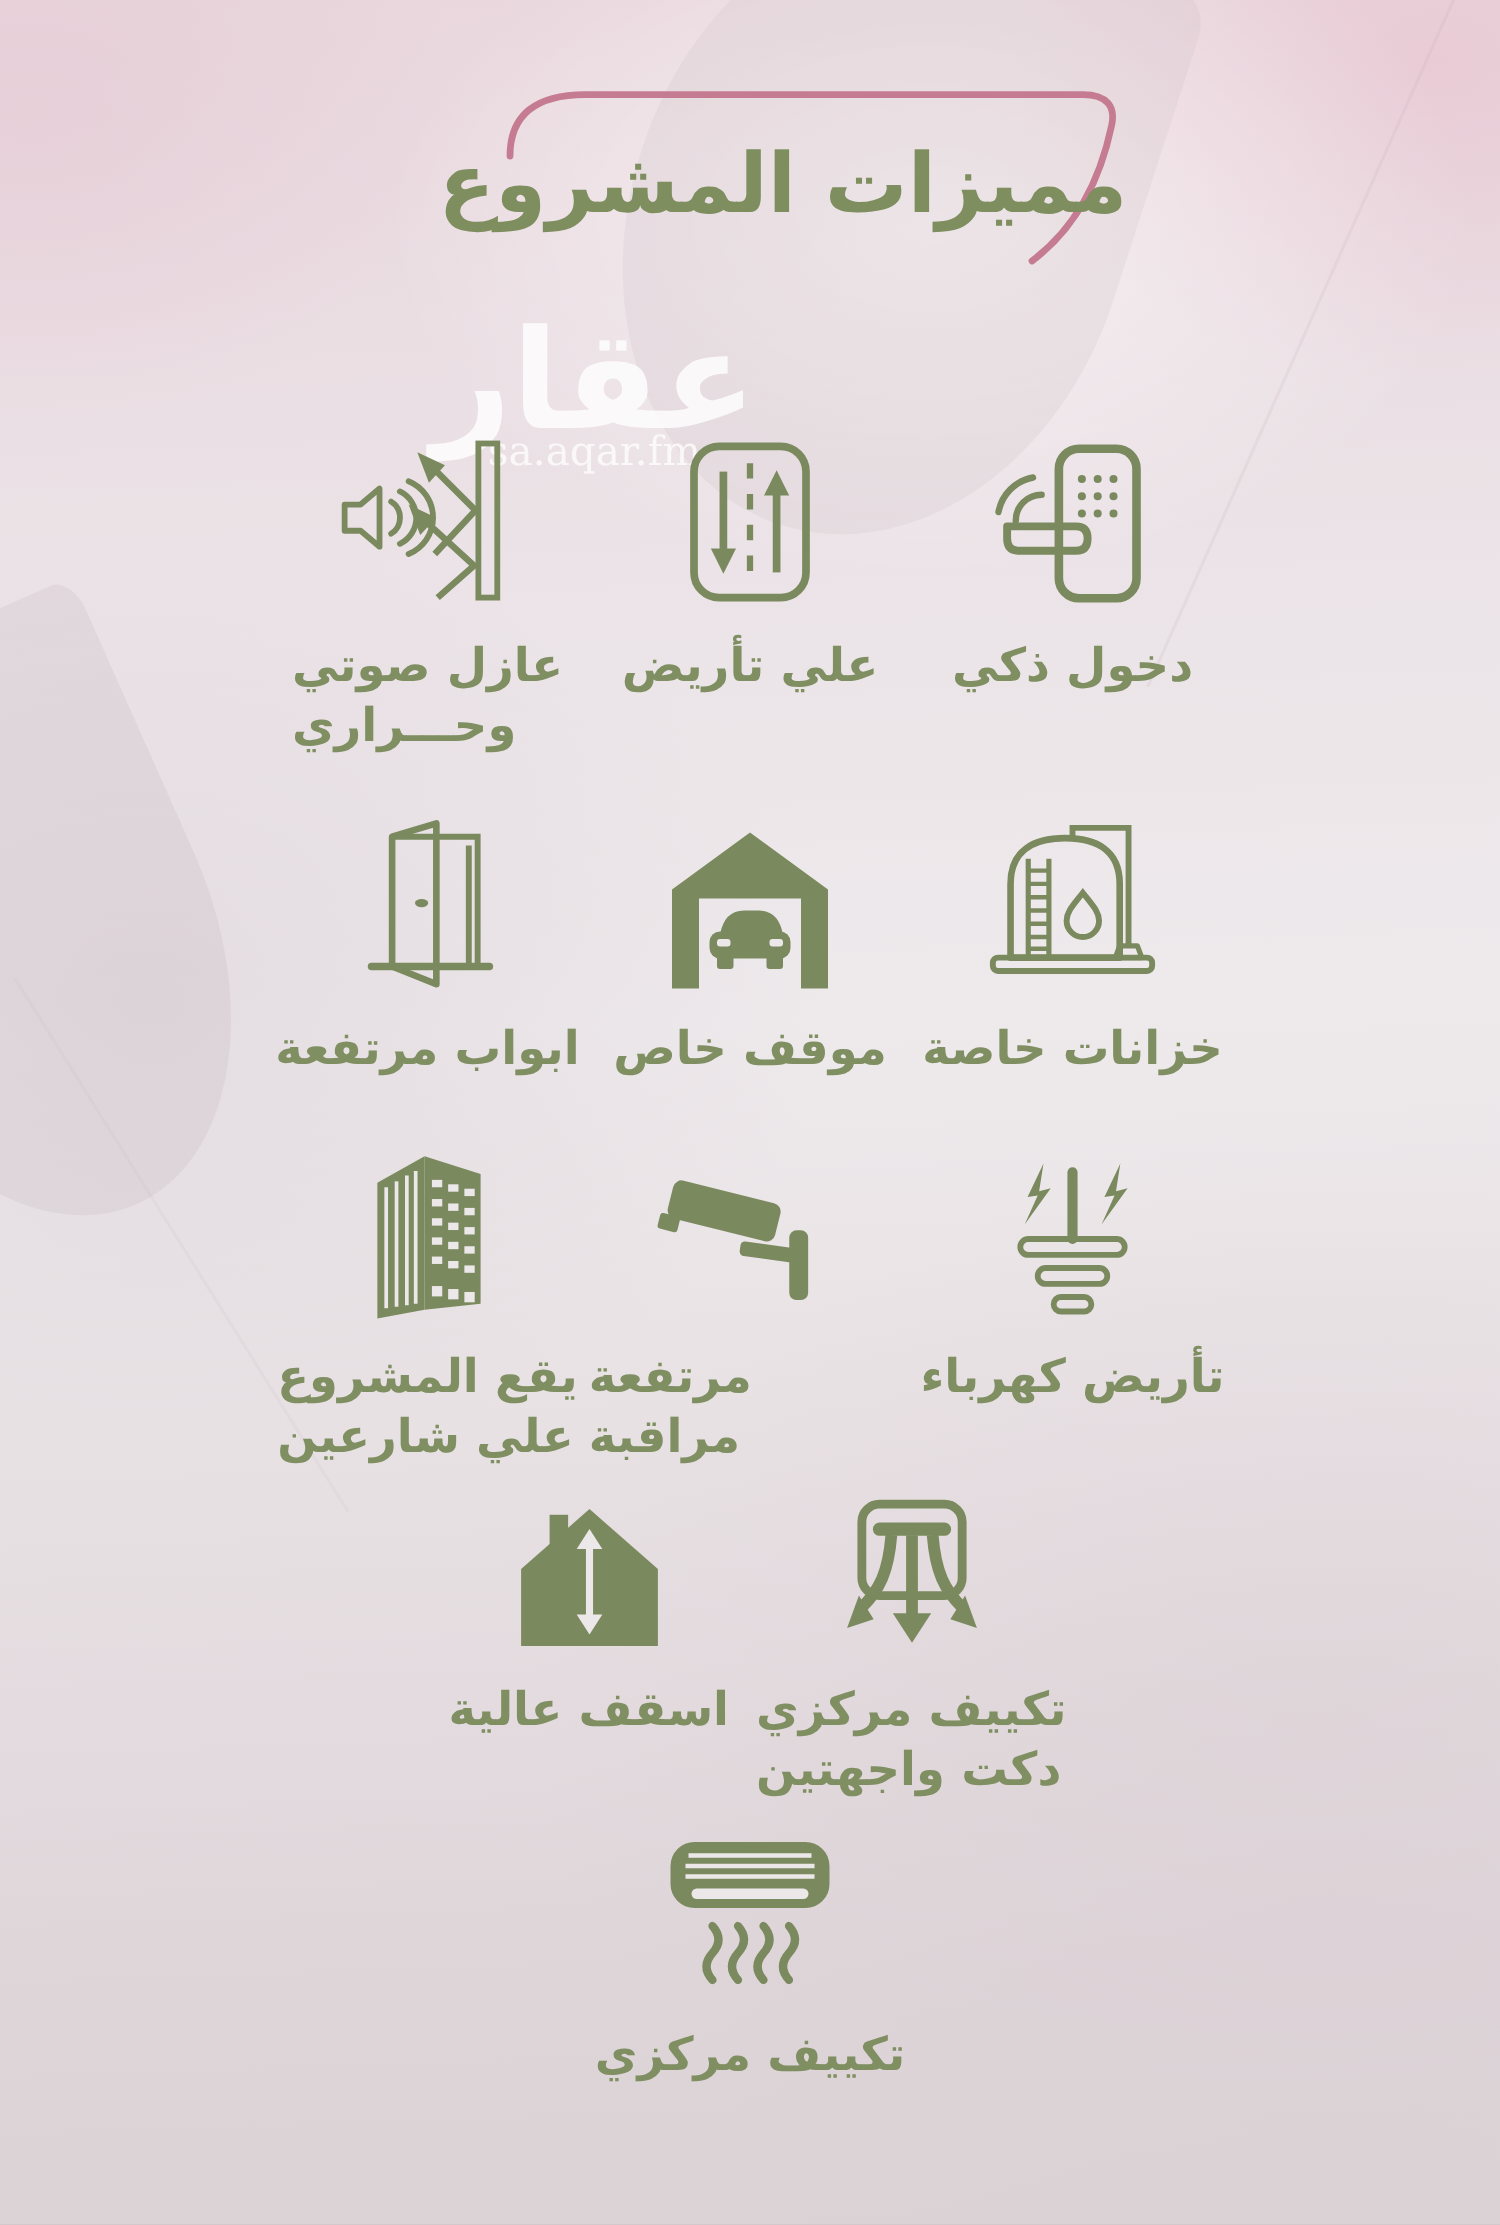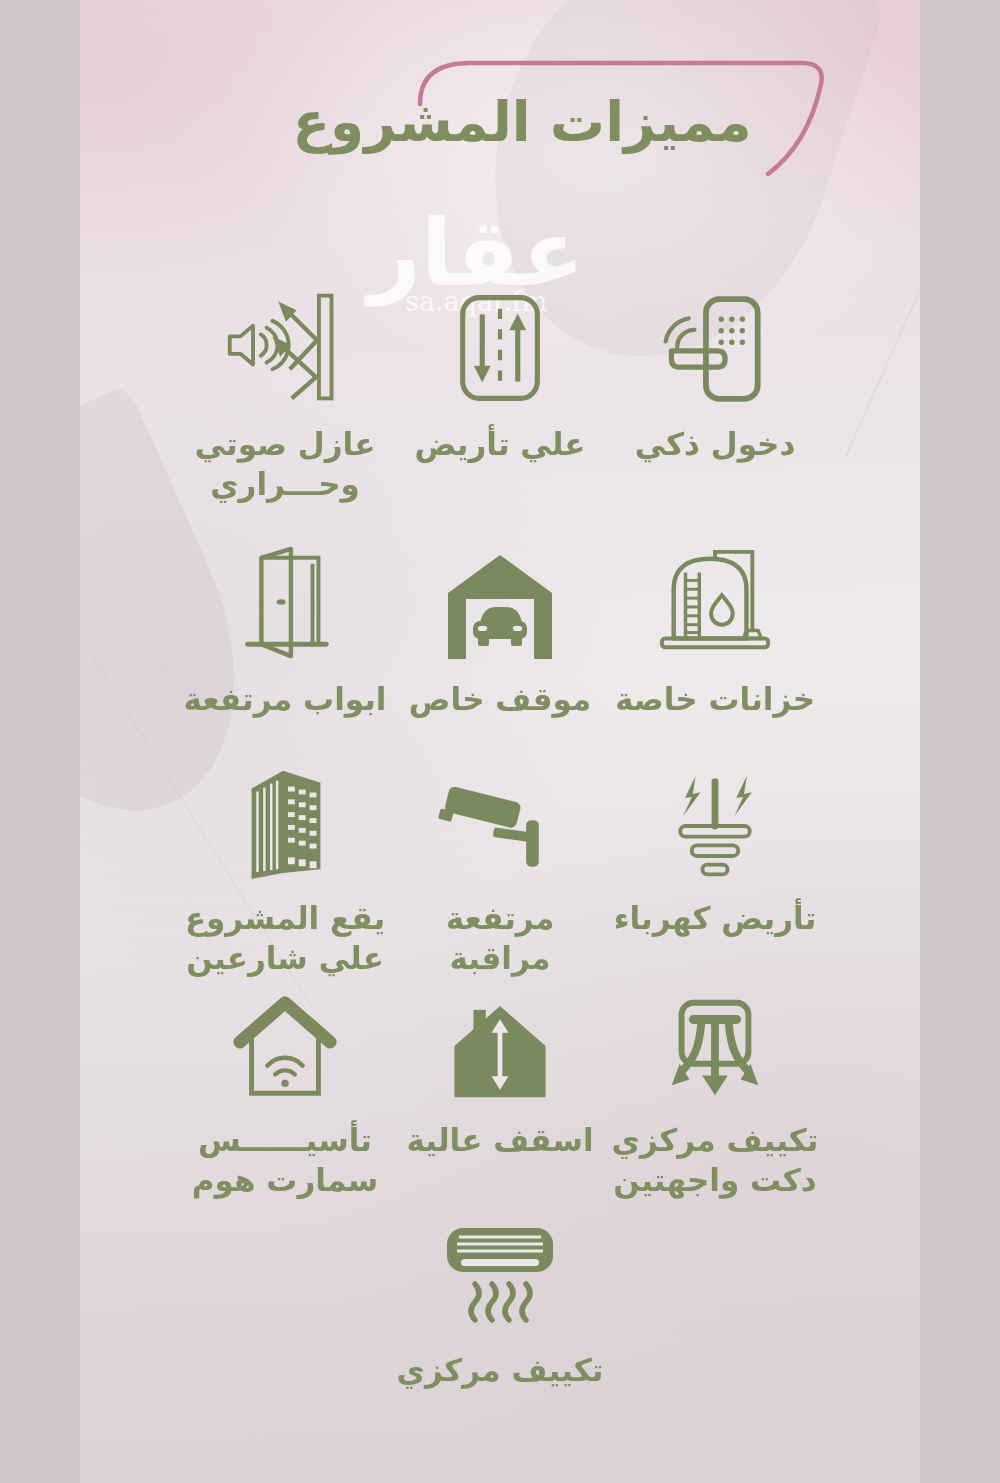--- a/index.html
+++ b/index.html
@@ -1,18 +1,18 @@
 <!DOCTYPE html>
 <html lang="ar" dir="rtl"><head>
 <meta charset="utf-8">
 <style>
   html,body{margin:0;padding:0;}
   body{font-family:"DejaVu Sans",sans-serif;background:#cfc6ca;}
   .canvas{
-    position:relative;width:840px;height:1483px;margin:0 auto;overflow:hidden;
+    position:relative;width:1000px;height:1483px;margin:0 auto;overflow:hidden;
     background:
       radial-gradient(520px 340px at 62% 10%, rgba(255,255,255,0.55), rgba(255,255,255,0) 70%),
       radial-gradient(420px 300px at 96% 3%, rgba(232,189,204,0.5), rgba(232,189,204,0) 70%),
       radial-gradient(420px 300px at 2% 5%, rgba(228,195,208,0.45), rgba(228,195,208,0) 70%),
       radial-gradient(600px 420px at 10% 45%, rgba(205,190,200,0.30), rgba(205,190,200,0) 75%),
       radial-gradient(700px 500px at 88% 78%, rgba(214,200,206,0.30), rgba(214,200,206,0) 75%),
       linear-gradient(178deg,#e9d7dd 0%,#ebe3e7 26%,#eeeaec 46%,#e7e0e3 66%,#ded5d9 88%,#dbd2d6 100%);
   }
   
   .vein{position:absolute;background:#b9a6ad;opacity:.14;pointer-events:none;}
@@ -32,21 +32,21 @@
   
   .watermark{position:absolute;left:288px;top:208px;color:#fff;pointer-events:none;text-align:center;}
   .watermark .logo{font-size:92px;line-height:1;font-weight:bold;opacity:.82;}
   .watermark .site{font-family:"DejaVu Serif",serif;font-size:27px;opacity:.75;margin-top:-14px;text-align:center;}
 
   
   .row{position:absolute;left:0;width:100%;display:flex;justify-content:center;}
   .row-1{top:276px;} .row-2{top:531px;} .row-3{top:750px;} .row-4{top:972px;} .row-5{top:1202px;}
   .cell{width:215px;display:flex;flex-direction:column;align-items:center;}
   .icon-box{height:132px;display:flex;align-items:flex-end;justify-content:center;color:#7b8a5e;}
-  .label{margin-top:16px;text-align:center;font-weight:bold;font-size:31px;color:#7f8f61;line-height:1.3;}
+  .label{margin-top:16px;text-align:left;font-weight:bold;font-size:31px;color:#7f8f61;line-height:1.3;}
   svg{display:block;}
 </style>
 </head>
 <body>
 
 <div class="canvas">
 
   <div class="vein vein-1"></div>
   <div class="vein vein-2"></div>
   <div class="leaf leaf-1"></div>
@@ -285,35 +285,20 @@
           <line x1="60" y1="40" x2="60" y2="98" stroke="#ece7e9" stroke-width="5"></line>
           <polygon points="60,32 51,46 69,46" fill="#ece7e9"></polygon>
           <polygon points="60,106 51,92 69,92" fill="#ece7e9"></polygon>
         </svg>
       </div>
       <div class="label">
         <div>اسقف عالية</div>
           <div></div>
       </div>
     </div>
-    <div class="cell">
-      <div class="icon-box">
-        <svg width="118" height="116" viewBox="0 0 120 116">
-          <path d="M14 54 L60 14 L106 54" fill="none" stroke="currentColor" stroke-width="13" stroke-linecap="round" stroke-linejoin="round"></path>
-          <path d="M26 50 V106 H94 V50" fill="none" stroke="currentColor" stroke-width="5"></path>
-          <path d="M42 78 A24 24 0 0 1 78 78" fill="none" stroke="currentColor" stroke-width="4.5" stroke-linecap="round"></path>
-          <path d="M50 87 A14 14 0 0 1 70 87" fill="none" stroke="currentColor" stroke-width="4.5" stroke-linecap="round"></path>
-          <circle cx="60" cy="96" r="3.8" fill="currentColor"></circle>
-        </svg>
-      </div>
-      <div class="label">
-        <div>تأسيــــــس</div>
-          <div>سمارت هوم</div>
-      </div>
-    </div>
   </div>
 
   <div class="row row-5">
     <div class="cell">
       <div class="icon-box">
         <svg width="130" height="112" viewBox="0 0 130 112">
           <rect x="12" y="6" width="106" height="44" rx="16" fill="currentColor"></rect>
           <g stroke="#ece7e9" stroke-width="3">
             <line x1="24" y1="15" x2="106" y2="15"></line>
             <line x1="22" y1="22" x2="108" y2="22"></line>

